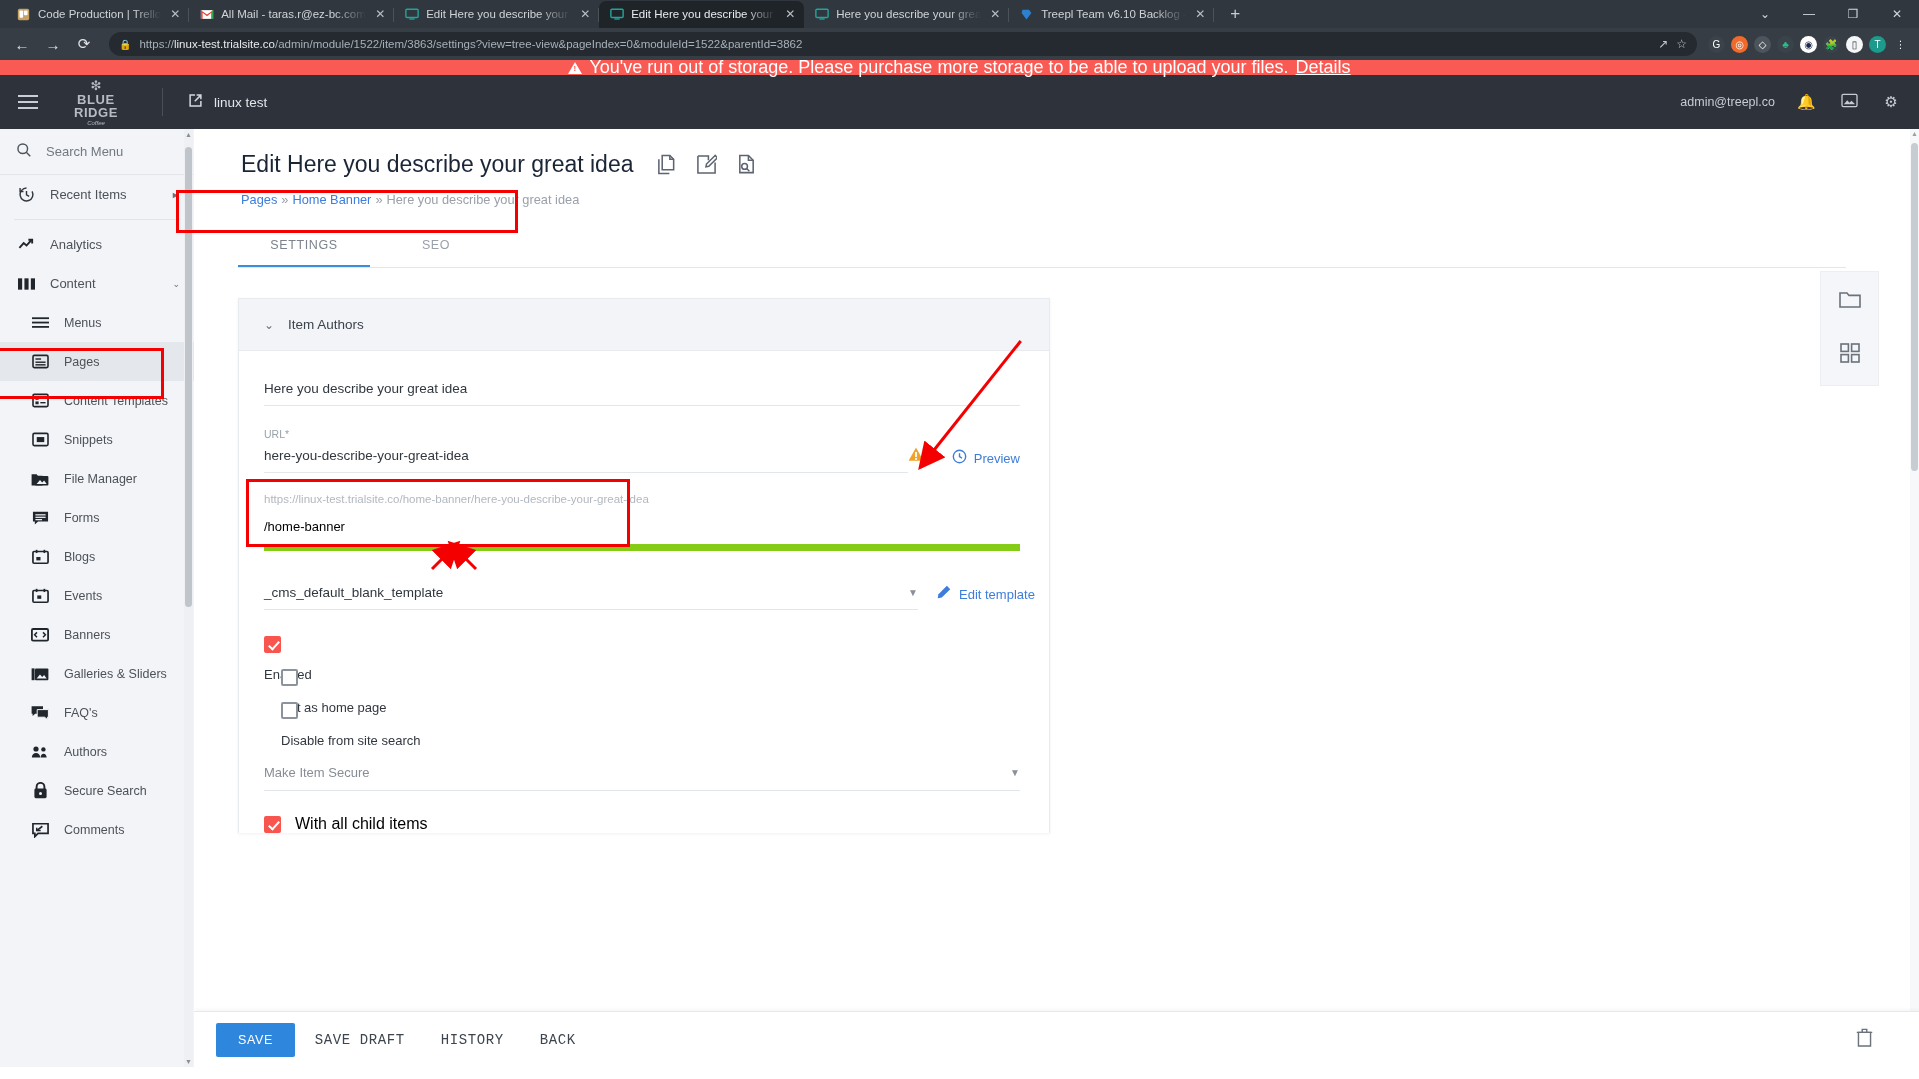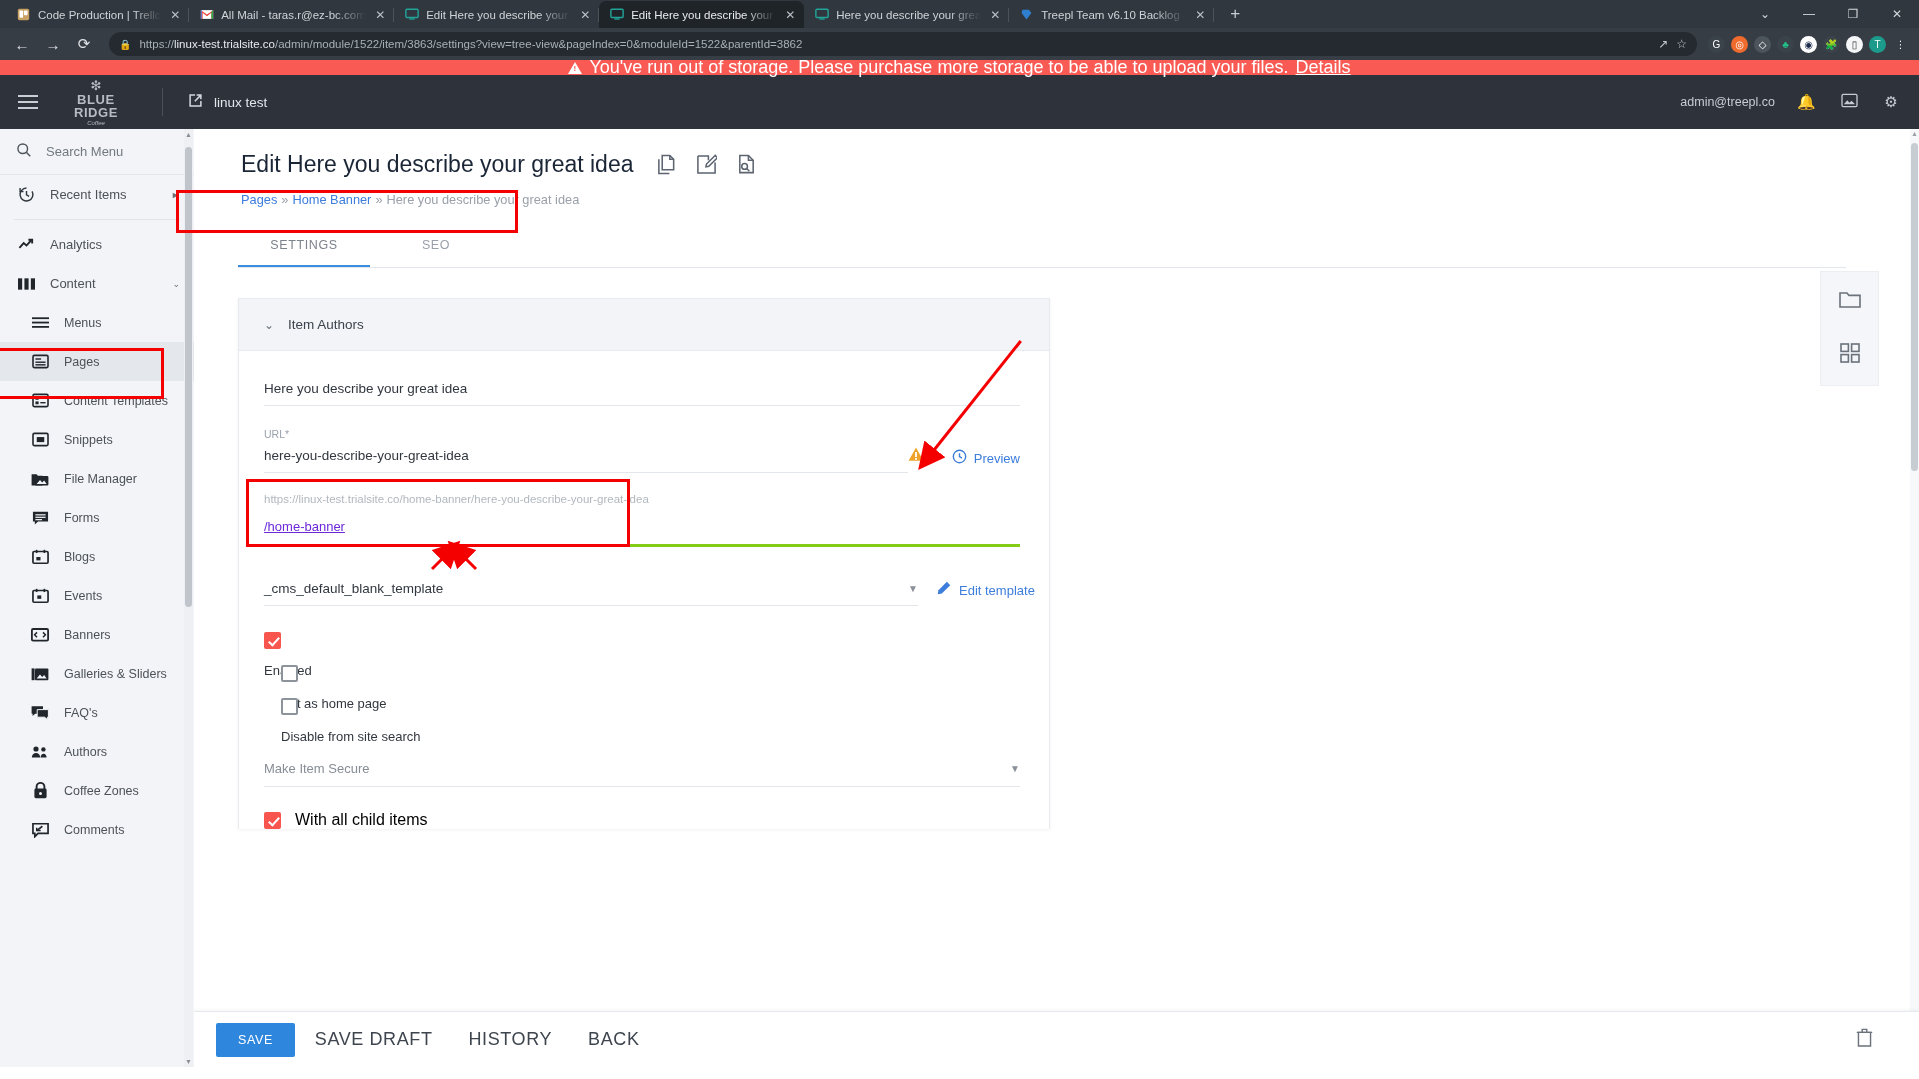--- a/index.html
+++ b/index.html
@@ -8,21 +8,21 @@
     overflow: hidden;
     font-family: "Liberation Sans", sans-serif;
     background: #ffffff;
   }
 
   
   .browser-tabstrip {
     height: 28px;
     background: #31373e;
     display: flex;
-    align-items: flex-end;
+    align-items: center;
     padding-left: 6px;
     position: relative;
   }
   .tab {
     height: 27px;
     display: flex;
     align-items: center;
     gap: 7px;
     padding: 0 7px 0 10px;
     max-width: 205px;
@@ -321,24 +321,23 @@
     font-size: 13px; color: #3d7ddb;
     margin: 0 0 6px 28px;
     white-space: nowrap;
   }
 
   .hint-line {
     font-size: 11.5px; color: #b2b8bf;
     padding: 20px 0 0 0;
   }
   .folder-line {
-    font-size: 13px; color: #6d28d9;
+    font-size: 13px; color: #000000;
     padding: 14px 0 10px 0;
-    border-bottom: 3px solid #84cc16;
-    text-decoration: underline;
+    border-bottom: 7px solid #84cc16;
   }
 
   .select-row {
     display: flex; align-items: flex-end;
     padding-top: 34px;
   }
   .select-box {
     flex: 0 0 654px;
     display: flex; align-items: center;
     border-bottom: 1px solid #e3e6ea;
@@ -412,23 +411,23 @@
     background: #2f86dd; color: #fff;
     border: none;
     font-size: 12.5px; letter-spacing: .6px;
     padding: 10px 22px;
     border-radius: 2px;
     font-family: inherit;
   }
   .btn-flat {
     background: none; border: none;
     color: #3e454e;
-    font-size: 18px; letter-spacing: .6px;
+    font-size: 14px; letter-spacing: .6px;
     padding: 10px 16px;
-    font-family: Liberation Sans, sans-serif;
+    font-family: Liberation Mono, monospace;
   }
   .trash { margin-left: auto; margin-right: 46px; color: #6b727b; font-size: 16px; }
 
   
   .main-scroll {
     position: absolute;
     right: 0; top: 0;
     width: 9px; height: 100%;
     background: #f7f8fa;
   }
@@ -783,21 +782,21 @@
     </div>
 
     <div class="sb-item sub">
       <span class="ico">
         <svg width="15" height="17" viewBox="0 0 15 17">
             <path d="M3.6 7V4.8a3.9 3.9 0 017.8 0V7" fill="none" stroke="#21262c" stroke-width="1.9"></path>
             <rect x="1.4" y="6.6" width="12.2" height="9.6" rx="1.4" fill="#21262c"></rect>
             <circle cx="7.5" cy="11.4" r="1.5" fill="#f2f4f8"></circle>
           </svg>
       </span>
-      <span class="lbl">Coffee Zones</span>
+      <span class="lbl">Secure Search</span>
     </div>
 
     <div class="sb-item sub">
       <span class="ico">
         <svg width="17" height="16" viewBox="0 0 18 16">
             <path d="M1 1.4h16v10.2H6.4L3 15V11.6H1z" fill="none" stroke="#21262c" stroke-width="1.8"></path>
             <path d="M5 8.6l6-4.6" stroke="#21262c" stroke-width="1.8"></path>
             <path d="M9.2 8.6H5v-3" fill="none" stroke="#21262c" stroke-width="1.6"></path>
           </svg>
       </span>

